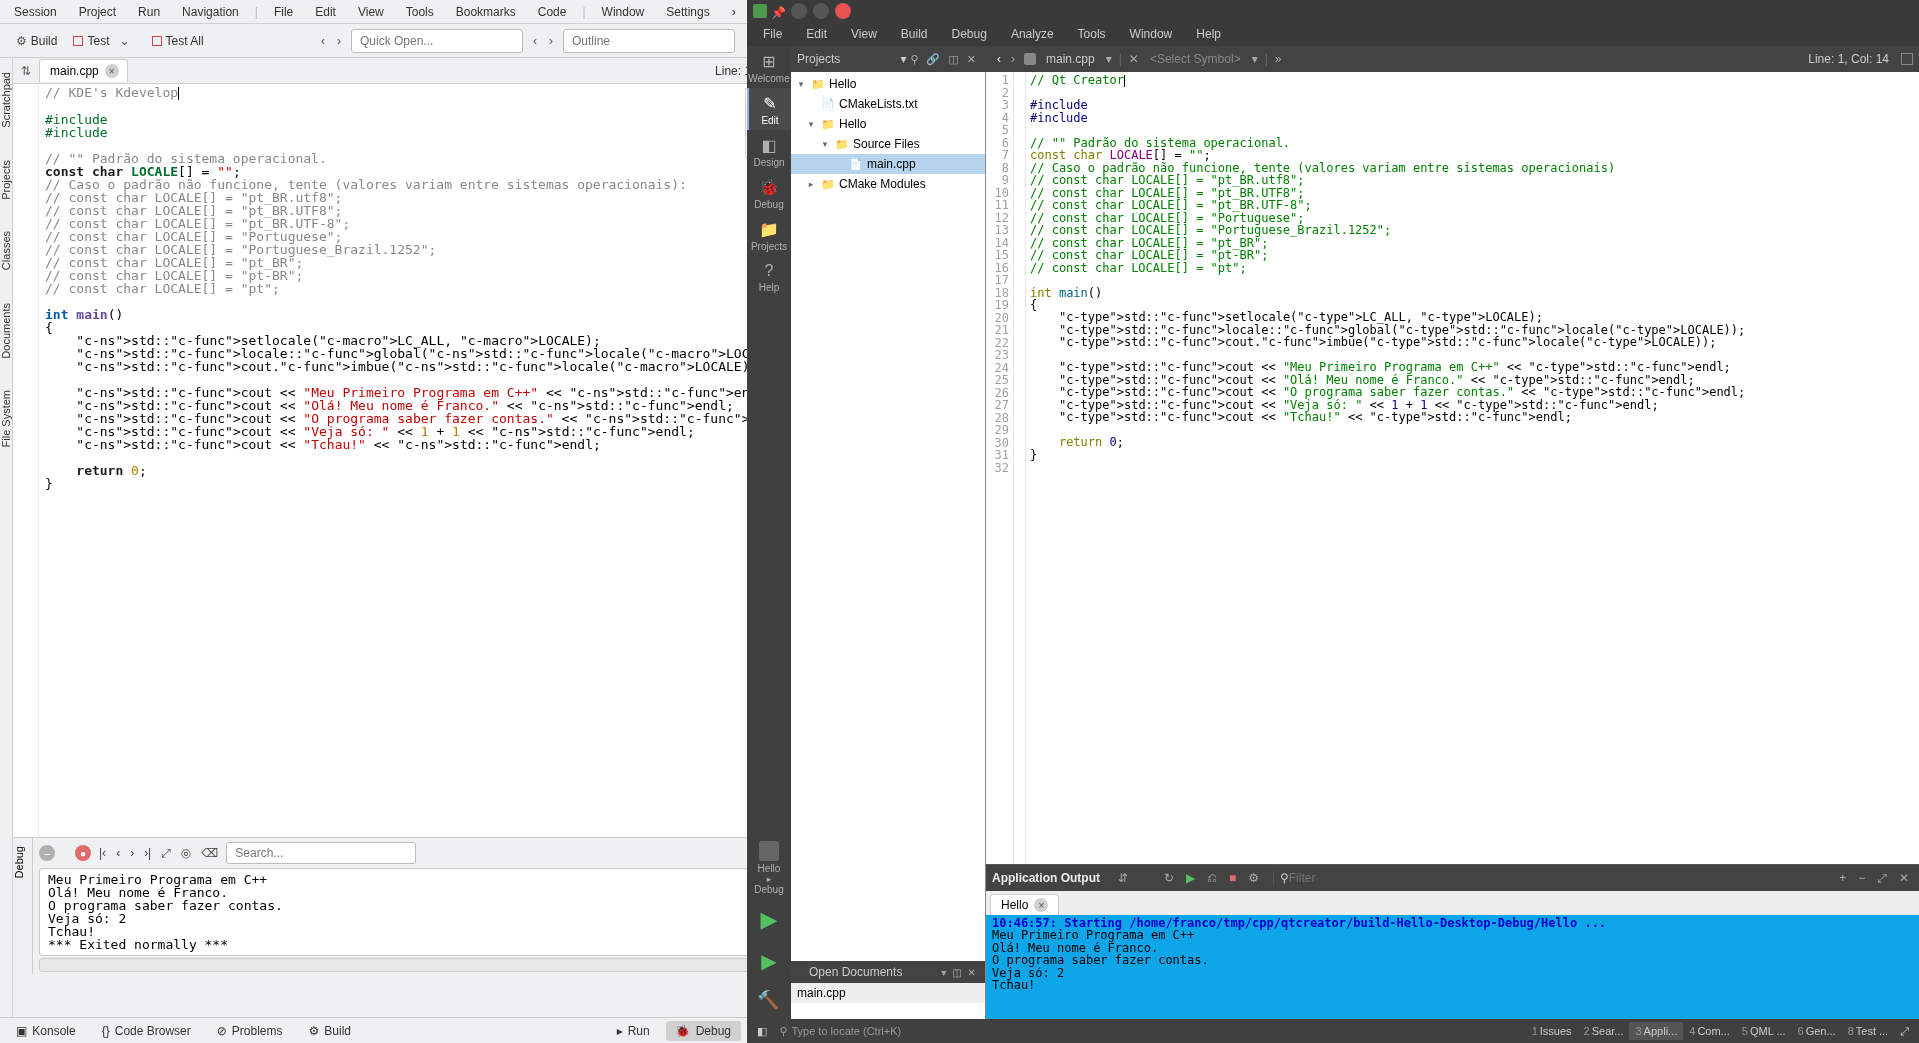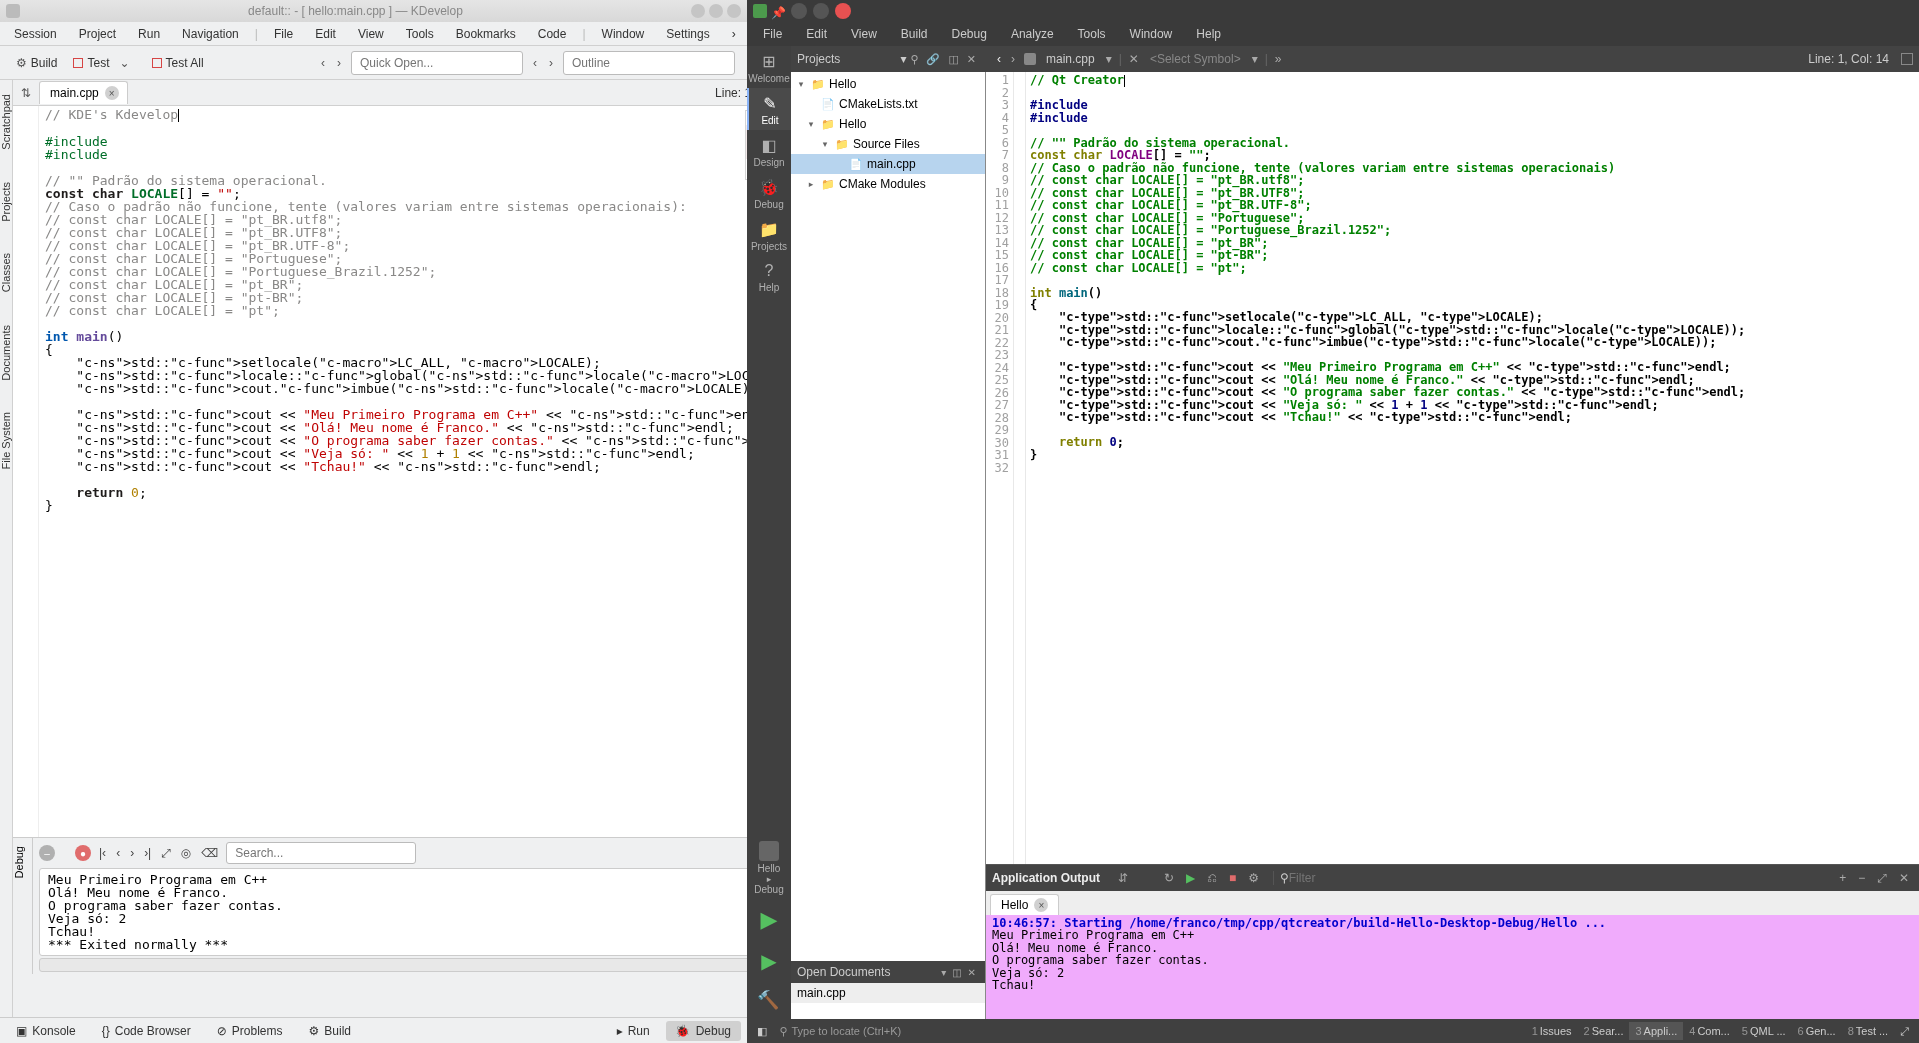--- a/index.html
+++ b/index.html
@@ -124,31 +124,31 @@
 .qtc-tree { flex: 1; padding: 2px 0; color: #000; font-size: 12px; }
 .qtc-tree .row{display:flex;align-items:center;height:20px;padding-left:4px;}
 .qtc-tree .row.sel{background:#b7d4ee;}
 .qtc-tree .arr{width:12px;text-align:center;color:#666;font-size:9px;}
 .qtc-tree .ficon{width:14px;height:14px;margin:0 4px;display:inline-flex;align-items:center;justify-content:center;font-size:11px;color:#666;}
 .qtc-tree .ind1{padding-left:14px;}
 .qtc-tree .ind2{padding-left:28px;}
 .qtc-tree .ind3{padding-left:42px;}
 
 .qtc-opendocs-hdr { height: 22px; background: #434343; color: #ccc; display: flex; align-items: center; padding: 0 6px; }
-.qtc-opendocs-hdr .lbl{flex:1;}
+.qtc-opendocs-hdr .lbl{flex:1;margin-left:12px;}
 .qtc-opendocs-hdr .ticon{padding:0 3px;color:#aaa;font-size:10px;}
 .qtc-opendocs-list { height: 36px; background:#fff;color:#000;}
 .qtc-opendocs-list .row{padding:3px 6px;background:#eee;}
 
 .qtc-editor-area { flex: 1; display: flex; flex-direction: column; position:relative;}
 .qtc-editor { flex: 1; display: flex; background: #fff; font-family: "DejaVu Sans Mono", monospace; font-size: 12px; line-height: 1.04; overflow:hidden;}
 .qtc-lines { width: 28px; text-align: right; padding: 2px 4px 2px 2px; color: #a0a0a0; background:#fff;border-right:1px solid #e8e8e8;}
 .qtc-lines div{height:12.5px;}
 .qtc-fold{width:12px;background:#fff;border-right:1px solid #e8e8e8;position:relative;}
-.qtc-code { flex: 1; padding: 2px 4px; white-space: pre; color: #000; font-weight: bold; }
+.qtc-code { flex: 1; padding: 2px 4px; white-space: pre; color: #000; }
 .qtc-code .c-comment{color:#008000;}
 .qtc-code .c-pp{color:#000080;}
 .qtc-code .c-kw{color:#808000;}
 .qtc-code .c-str{color:#008000;}
 .qtc-code .c-num{color:#000080;}
 .qtc-code .c-type{color:#800080;}
 .qtc-code .c-func{color:#00677c;}
 .qtc-code .cursor::after{content:"";display:inline-block;width:1px;height:12px;background:#000;vertical-align:text-bottom;}
 
 
@@ -157,44 +157,37 @@
 .qtc-out-tb .lbl{font-weight:bold;color:#eee;padding-right:10px;}
 .qtc-out-tb .obtn{padding:0 4px;color:#aaa;font-size:12px;}
 .qtc-out-tb .obtn.play{color:#55c060;}
 .qtc-out-tb .obtn.stop{color:#e06c6c;}
 .qtc-out-tb .filter{flex:0 0 auto;display:flex;align-items:center;border-left:1px solid #555;margin-left:6px;padding-left:6px;}
 .qtc-out-tb .filter input{background:transparent;border:none;color:#ccc;font-size:12px;width:120px;}
 .qtc-out-tb .filler{flex:1;}
 .qtc-out-tabs{height:24px;background:#eee;display:flex;align-items:flex-end;padding:0 4px;}
 .qtc-out-tabs .tab{padding:3px 10px;background:#fff;border:1px solid #ccc;border-bottom:none;border-radius:3px 3px 0 0;display:flex;align-items:center;gap:6px;font-size:12px;}
 .qtc-out-tabs .tab .close{width:14px;height:14px;border-radius:50%;background:#d0d0d0;color:#555;font-size:10px;display:inline-flex;align-items:center;justify-content:center;}
-.qtc-out-text{flex:1;background:#f0abfc;font-family:"DejaVu Sans Mono",monospace;font-size:12px;line-height:1.04;padding:2px 6px;white-space:pre;color:#000;overflow:hidden;}
+.qtc-out-text{flex:1;background:#0ea5e9;font-family:"DejaVu Sans Mono",monospace;font-size:12px;line-height:1.04;padding:2px 6px;white-space:pre;color:#000;overflow:hidden;}
 .qtc-out-text .blue{color:#0000cc;font-weight:bold;}
 
 
 .qtc-bottom { height: 24px; background: #404040; display: flex; align-items: center; padding: 0 4px; color: #ccc; font-size: 11px; }
 .qtc-bottom .btn{padding:3px 6px;display:flex;align-items:center;gap:4px;}
 .qtc-bottom .search{display:flex;align-items:center;gap:4px;padding:0 6px;color:#999;}
 .qtc-bottom .filler{flex:1;}
 .qtc-bottom .pane{padding:3px 6px;}
 .qtc-bottom .pane.active{background:#555;}
 .qtc-bottom .num{opacity:0.6;margin-right:2px;}
 
 </style>
 </head>
 <body>
 
 <div class="kdev">
-  <div class="kdev-titlebar">
-    <span class="app-icon"></span>
-    <span class="title">default:: - [ hello:main.cpp ] — KDevelop</span>
-    <span class="tbtn"></span>
-    <span class="tbtn"></span>
-    <span class="tbtn"></span>
-  </div>
   <div class="kdev-menubar" id="kdev-menubar">
     <span>Session</span>
       <span>Project</span>
       <span>Run</span>
       <span>Navigation</span>
       <span class="sep">|</span>
       <span>File</span>
       <span>Edit</span>
       <span>View</span>
       <span>Tools</span>

